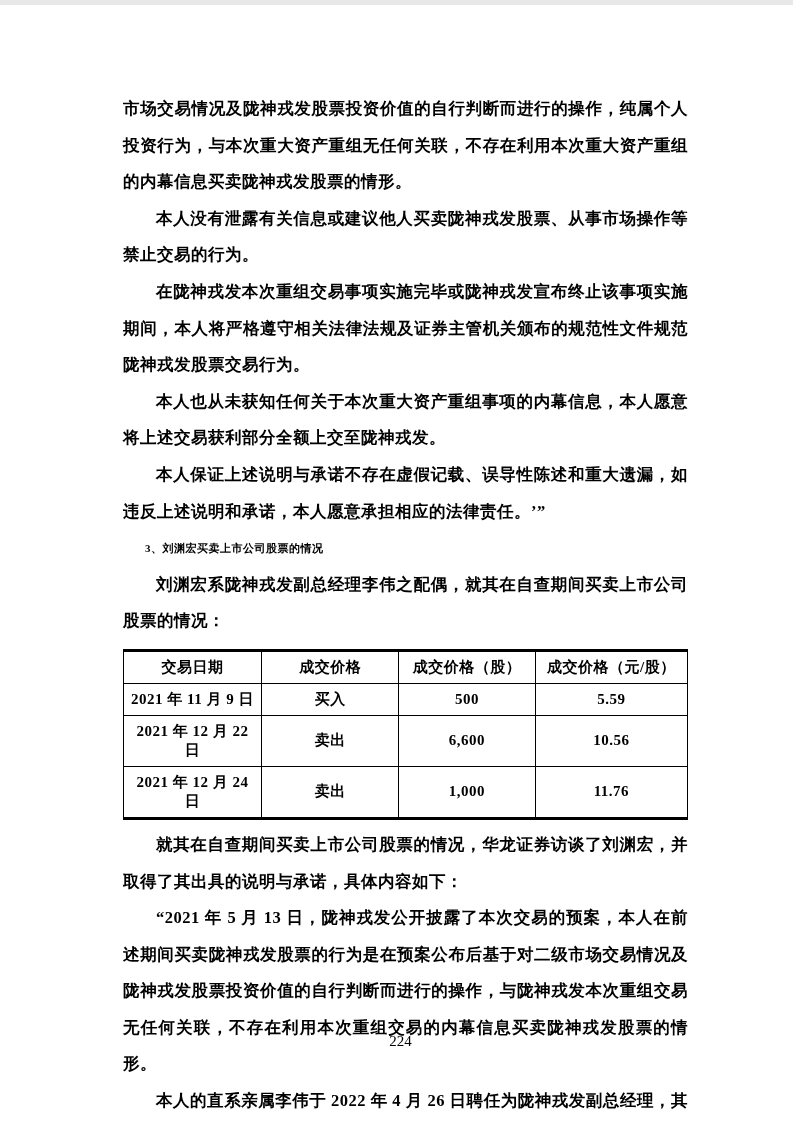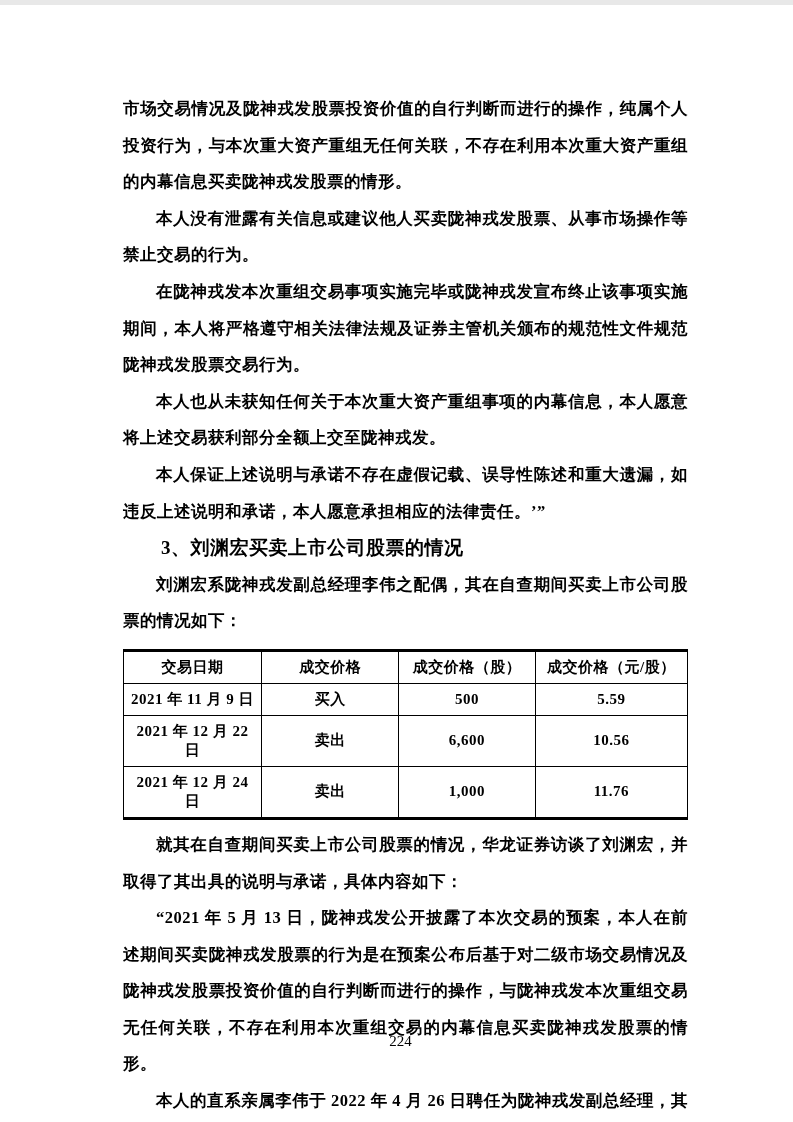--- a/index.html
+++ b/index.html
@@ -25,21 +25,21 @@
     font-size: 16.5px;
     line-height: 36.6px;
     font-weight: 700;
     text-align: justify;
     text-indent: 2em;
     letter-spacing: 0.5px;
   }
   .para.continuation { text-indent: 0; }
   .heading {
     margin: 0;
-    font-size: 19px;
+    font-size: 11px;
     line-height: 36.6px;
     font-weight: 700;
     text-indent: 2em;
     letter-spacing: 0.5px;
     font-family: Liberation Serif, serif;
   }
   table.trade-table {
     width: 100%;
     border-collapse: collapse;
     margin: 9px 0 7px 0;
@@ -85,21 +85,21 @@
     <p class="para">本人没有泄露有关信息或建议他人买卖陇神戎发股票、从事市场操作等禁止交易的行为。</p>
 
     <p class="para">在陇神戎发本次重组交易事项实施完毕或陇神戎发宣布终止该事项实施期间，本人将严格遵守相关法律法规及证券主管机关颁布的规范性文件规范陇神戎发股票交易行为。</p>
 
     <p class="para">本人也从未获知任何关于本次重大资产重组事项的内幕信息，本人愿意将上述交易获利部分全额上交至陇神戎发。</p>
 
     <p class="para">本人保证上述说明与承诺不存在虚假记载、误导性陈述和重大遗漏，如违反上述说明和承诺，本人愿意承担相应的法律责任。’”</p>
 
     <p class="heading">3、刘渊宏买卖上市公司股票的情况</p>
 
-    <p class="para">刘渊宏系陇神戎发副总经理李伟之配偶，其在自查期间买卖上市公司股票的情况如下：</p>
+    <p class="para">刘渊宏系陇神戎发副总经理李伟之配偶，就其在自查期间买卖上市公司股票的情况：</p>
 
     <table class="trade-table">
       <colgroup>
         <col class="col-date">
           <col class="col-dir">
           <col class="col-qty">
           <col class="col-price">
       </colgroup>
       <thead>
         <tr>

